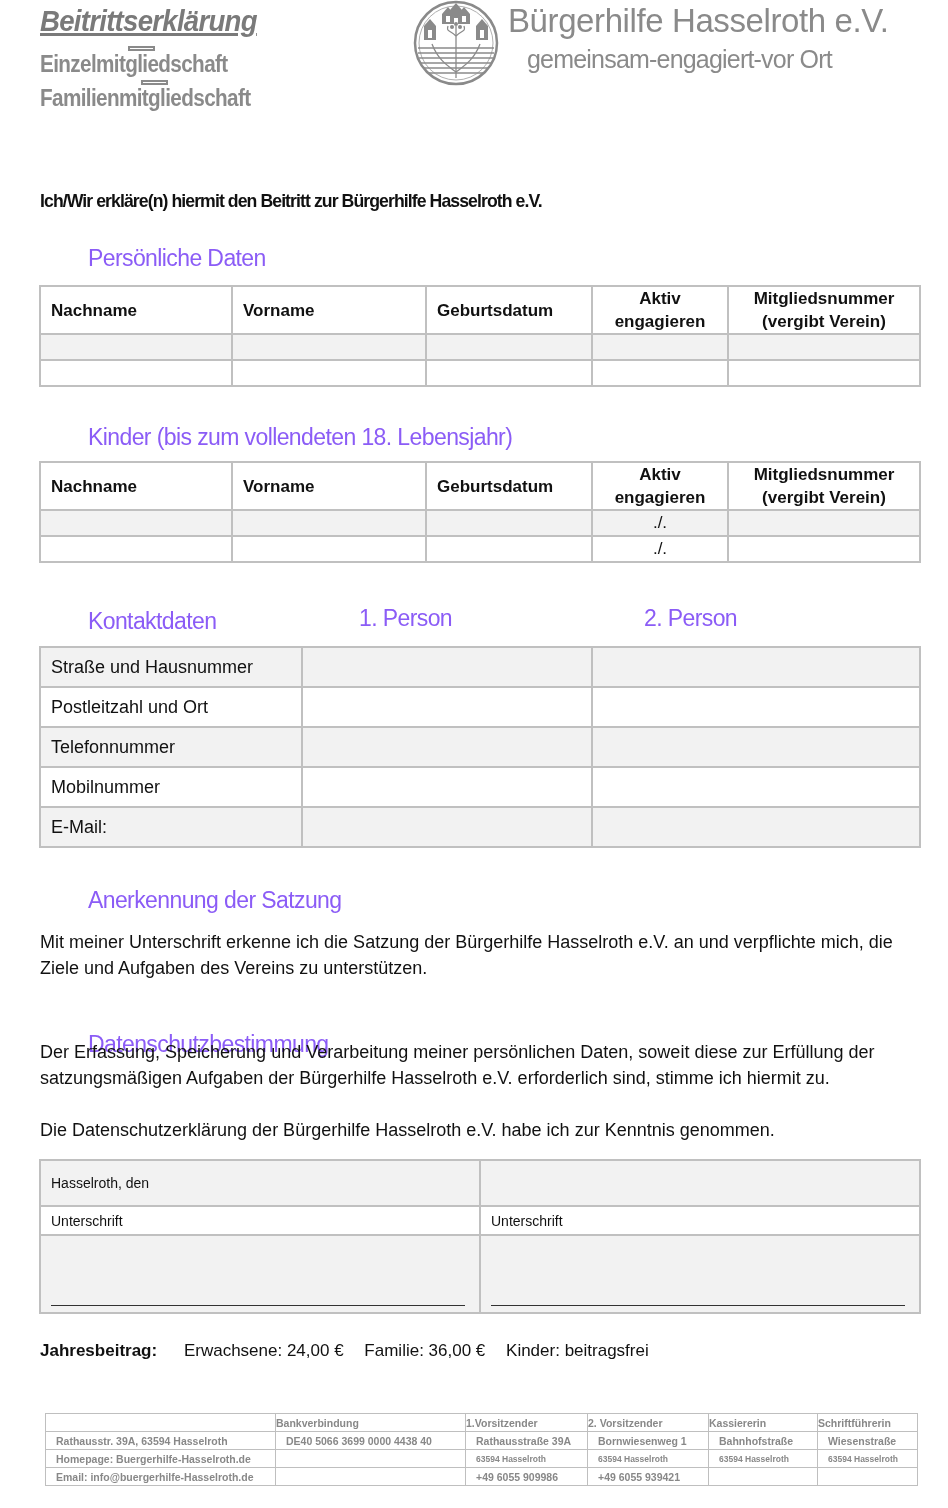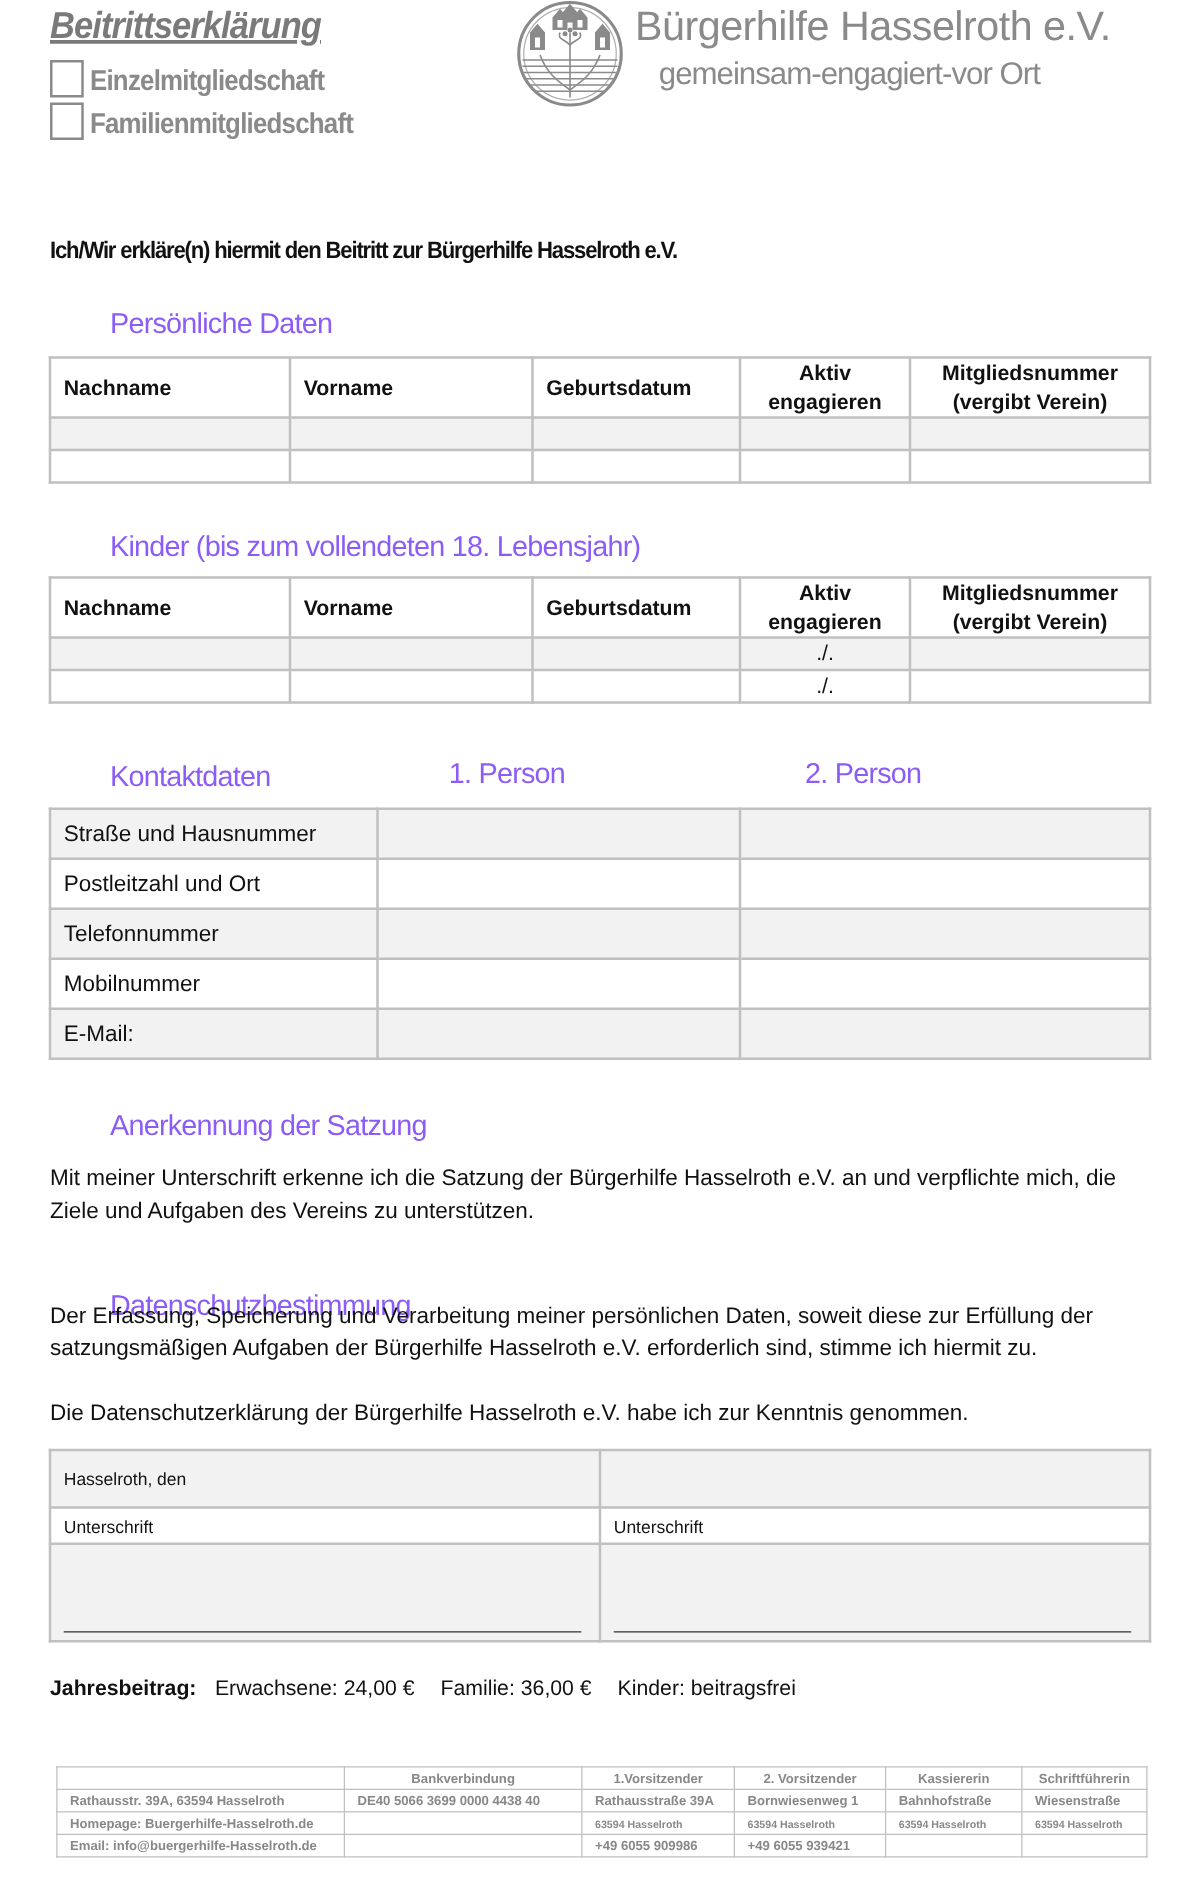--- a/index.html
+++ b/index.html
@@ -6,21 +6,21 @@
   html, body { width: 948px; height: 1508px; background: #ffffff; overflow: hidden; }
   body { position: relative; font-family: "Liberation Sans", sans-serif; color: #111; }
 
   
   .doc-title {
     position: absolute; left: 40px; top: 4px;
     font-family: "Liberation Sans", sans-serif; font-weight: bold; font-style: italic;
     font-size: 30px; color: #7a7a7a; text-decoration: underline; letter-spacing: -0.8px;
     transform: scaleX(0.92); transform-origin: left top;
   }
-  .check-row { position: absolute; left: 40px; height: 32px; display: flex; align-items: flex-end; }
+  .check-row { position: absolute; left: 40px; height: 32px; display: flex; align-items: center; flex-direction: column; }
   .check-row .box {
     width: 27px; height: 30px; border: 2px solid #8a8a8a; background: #fff; margin-right: 5px;
   }
   .check-row .lbl {
     font-weight: bold; font-size: 23px; color: #8a8a8a; letter-spacing: -0.7px;
     transform: scaleX(0.9); transform-origin: left center; white-space: nowrap;
   }
   #row-einzel { top: 46px; }
   #row-familie { top: 80px; }
 
@@ -60,29 +60,29 @@
   #tbl-contact td { height: 40px; padding-left: 10px; font-size: 18px; }
 
   .p-text { position: absolute; left: 40px; width: 880px; font-size: 18px; line-height: 26px; }
 
   #tbl-sign { top: 1159px; }
   #tbl-sign td { padding-left: 10px; font-size: 14px; vertical-align: middle; }
   #tbl-sign .sigcell { height: 78px; vertical-align: bottom; padding: 0 14px 6px 10px; }
   .sigline { border-bottom: 1.5px solid #333; height: 1px; width: 100%; }
 
   .fees { position: absolute; left: 40px; top: 1341px; font-size: 17px; white-space: nowrap; }
-  .fees b { margin-right: 10px; }
+  .fees b { margin-right: 22px; }
   .fees span.item { margin-right: 16px; }
 
   #tbl-footer { left: 45px; width: 873px; top: 1413px; }
   #tbl-footer td {
     border: 1px solid #bfbfbf; font-size: 10.5px; font-weight: bold; color: #888; height: 18px; padding-left: 10px;
     white-space: nowrap; overflow: hidden;
   }
-  #tbl-footer tr.hdr td { text-align: center; padding-left: 0; }
+  #tbl-footer tr.hdr td { padding-left: 0; }
   #tbl-footer td.small { font-size: 8.5px; height: 14px; }
 </style>
 </head>
 <body>
 
 <div class="doc-title">Beitrittserklärung</div>
 
 <div class="check-row" id="row-einzel">
   <span class="box"></span>
   <span class="lbl">Einzelmitgliedschaft</span>

